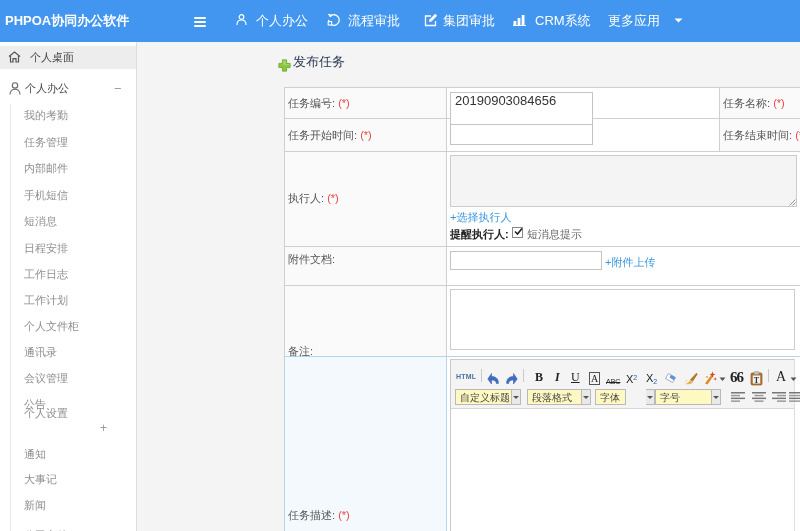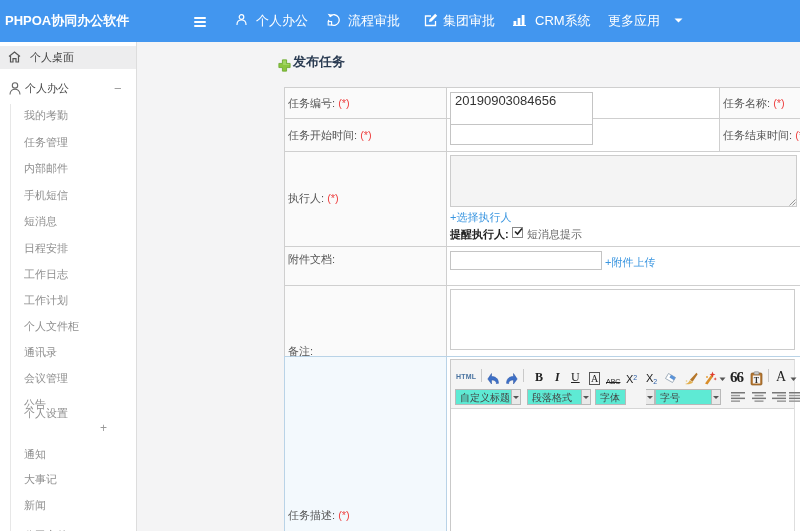--- a/index.html
+++ b/index.html
@@ -20,21 +20,21 @@
   .hline { position:absolute; height:1px; background:#cfcfcf; }
   .vline { position:absolute; width:1px; background:#cfcfcf; }
   .label { position:absolute; color:#555; font-size:11px; white-space:nowrap; }
   .star { color:#ee4444; }
   .inp { position:absolute; background:#fff; border:1px solid #c4c4c4; }
   .link { position:absolute; color:#3b96e0; font-size:11px; white-space:nowrap; }
   .tsep { top:9px; width:1px; height:13px; background:#c9c9c9; }
   .tbt { position:absolute; top:10px; height:14px; line-height:14px; font-size:11px; color:#222; }
   .tcar { position:absolute; top:29px; width:9px; height:16px; background:#e9e9e9; border:1px solid #b9b9b9; border-left:none; }
   .tcar::after { content:""; position:absolute; left:1px; top:6px; border:3px solid transparent; border-top:3.8px solid #555; }
-  .tsel { position:absolute; top:29px; height:16px; line-height:15px; background:#5eead4; border:1px solid #b9b9b9; font-size:10px; color:#444; padding-left:4px; white-space:nowrap; overflow:hidden; }
+  .tsel { position:absolute; top:29px; height:16px; line-height:15px; background:#fef9c3; border:1px solid #b9b9b9; font-size:10px; color:#444; padding-left:4px; white-space:nowrap; overflow:hidden; }
 </style>
 </head>
 <body>
 <div id="topbar"></div>
 <div id="logo">PHPOA协同办公软件</div>
 
 <svg class="abs" style="left:194px;top:17px" width="12" height="10" viewBox="0 0 12 10">
   <rect x="0" y="0" width="12" height="2" rx="1" fill="#fff"></rect>
   <rect x="0" y="4" width="12" height="2" rx="1" fill="#fff"></rect>
   <rect x="0" y="8" width="12" height="2" rx="1" fill="#fff"></rect>
@@ -100,21 +100,21 @@
 <div class="abs" style="left:100px;top:421px;width:12px;height:14px;color:#999;font-size:12px;">+</div>
 <div class="sub" style="top:441px">通知</div>
 <div class="sub" style="top:466px">大事记</div>
 <div class="sub" style="top:492px">新闻</div>
 <div class="sub" style="top:522px">公司文件</div>
 
 <svg class="abs" style="left:278px;top:59px" width="13" height="13" viewBox="0 0 15 15">
   <path d="M5.1 1 L9.9 1 L9.9 5.1 L14 5.1 L14 9.9 L9.9 9.9 L9.9 14 L5.1 14 L5.1 9.9 L1 9.9 L1 5.1 L5.1 5.1 Z" fill="#8cc63f" stroke="#64a426" stroke-width="0.9"></path>
   <path d="M5.8 1.8 L9.2 1.8 L9.2 5.8 L13.2 5.8 L13.2 7 L5.8 7 Z" fill="#a6d96a" opacity="0.8"></path>
 </svg>
-<div class="abs" style="left:293px;top:53px;height:17px;line-height:17px;font-size:13px;font-weight:bold;color:#2a3b52;">发布任务</div>
+<div class="abs" style="left:293px;top:53px;height:17px;line-height:17px;font-size:13px;font-weight:normal;color:#2a3b52;">发布任务</div>
 
 <div class="cellbg" style="left:284px;top:87px;width:516px;height:444px;"></div>
 <div class="cellbg" style="left:285px;top:88px;width:161px;height:268px;background:#fafafa;"></div>
 <div class="cellbg" style="left:719px;top:88px;width:81px;height:63px;background:#fafafa;"></div>
 <div class="cellbg" style="left:285px;top:357px;width:161px;height:174px;background:#f3f9fd;"></div>
 <div class="hline" style="left:284px;top:87px;width:516px;"></div>
 <div class="hline" style="left:284px;top:118px;width:516px;"></div>
 <div class="hline" style="left:284px;top:151px;width:516px;"></div>
 <div class="hline" style="left:284px;top:246px;width:516px;"></div>
 <div class="hline" style="left:284px;top:285px;width:516px;"></div>

